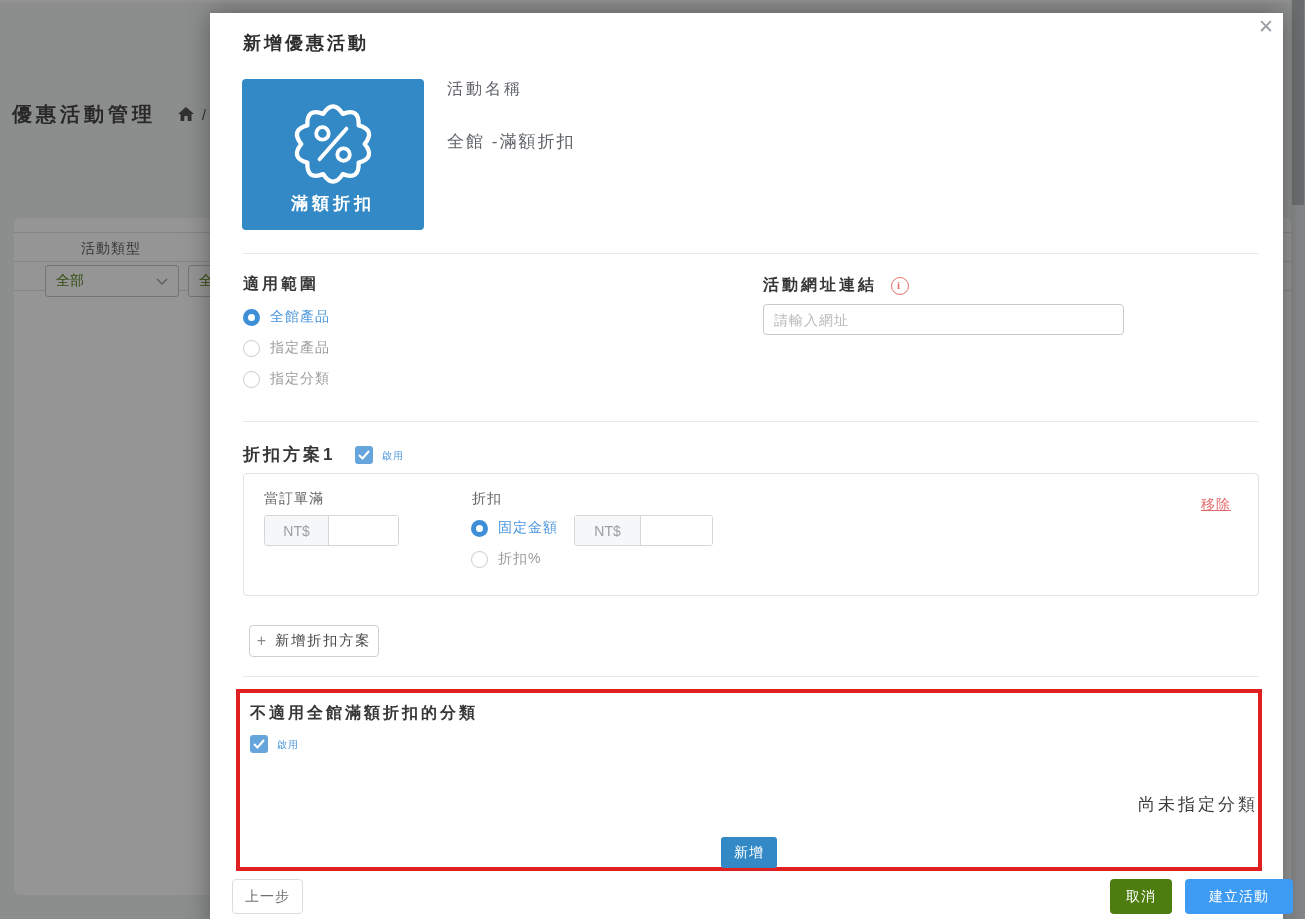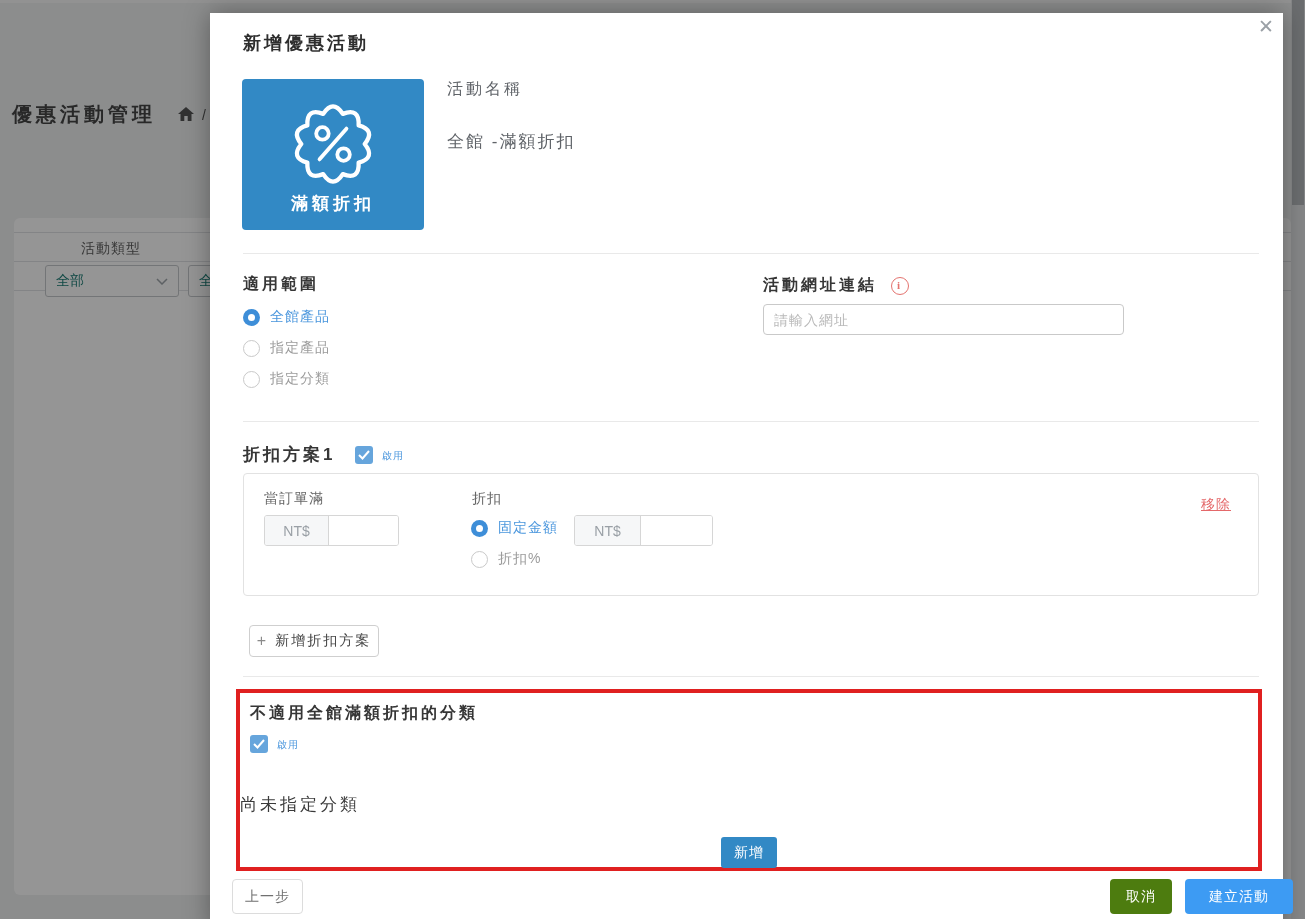--- a/index.html
+++ b/index.html
@@ -12,21 +12,21 @@
   .bg-title-row { position:absolute; left:12px; top:101px; display:flex; align-items:center;text-align:right; }
   .bg-title { font-size:20px; font-weight:bold; color:#3a3a3a; letter-spacing:4px; }
   .bg-home { margin-left:22px; display:flex; align-items:center; }
   .bg-slash { margin-left:8px; color:#4a4a4a; font-size:14px; }
   .bg-card { position:absolute; left:14px; top:218px; right:14px; bottom:24px; background:#ffffff; border-radius:6px; }
   .bg-card-line { position:absolute; left:0; right:0; height:1px; background:#dfe1e3; }
   .bg-accent-btn { position:absolute; top:172px; right:24px; width:240px; height:34px; background:#3289c5; border-radius:4px; }
   .bg-filter { position:absolute; top:22px; }
   .bg-filter-label { font-size:14px; color:#555; letter-spacing:1px;margin-left:36px; }
   .bg-select { margin-top:7px; width:134px; height:32px; border:1px solid #c2c5c8; border-radius:3px; background:#fff;
-               display:flex; align-items:center; justify-content:space-between; padding:0 10px; font-size:14px; color:#0f766e; }
+               display:flex; align-items:center; justify-content:space-between; padding:0 10px; font-size:14px; color:#4d7c0f; }
   .bg-scrollbar { position:absolute; top:0; right:0; width:14px; bottom:0; background:#e3e5e7; }
   .bg-scroll-thumb { position:absolute; top:0; left:1px; right:1px; height:205px; background:#b2b6ba; }
 
   .overlay { position:absolute; inset:0; background:rgba(20,20,20,0.45); z-index:5; }
 
   
   .modal { position:absolute; left:210px; top:13px; width:1073px; height:919px; background:#ffffff; z-index:10;
            box-shadow:0 0 24px rgba(0,0,0,0.35); }
   .modal * { position:absolute; }
   .modal-title { left:33px; top:18px; font-size:18px; font-weight:bold; color:#2e2e2e; letter-spacing:3px; }
@@ -85,21 +85,21 @@
 
   .add-plan-btn { left:39px; top:612px; width:130px; height:32px; border:1px solid #cfcfcf; border-radius:4px; background:#fff;
                   display:flex; align-items:center; justify-content:center; font-size:14px; color:#454545; letter-spacing:2px; cursor:pointer; }
   .add-plan-btn .plus { position:static; color:#8a8a8a; margin-right:7px; font-size:16px; }
   .add-plan-btn .lbl { position:static; }
 
   .red-box { left:26px; top:676px; width:1026px; height:182px; border:4px solid #e02020; }
   .ex-heading { left:10px; top:10px; font-size:16px; }
   .ex-cb { left:10px; top:42px; }
   .ex-lbl { left:37px; top:45px; }
-  .empty-text { left:0; right:0; top:100px; text-align:left; font-size:17px; color:#3a3a3a; letter-spacing:3px; }
+  .empty-text { left:0; right:0; top:100px; text-align:right; font-size:17px; color:#3a3a3a; letter-spacing:3px; }
   .ex-add-btn { left:50%; transform:translateX(-50%); top:144px; width:56px; height:31px; background:#3289c5; border:none;
                 border-radius:3px; color:#fff; font-size:14px; letter-spacing:1px; cursor:pointer; font-family:inherit; }
 
   .back-btn { left:22px; top:866px; width:71px; height:35px; background:#fff; border:1px solid #dcdcdc; border-radius:4px;
               color:#707070; font-size:14px; letter-spacing:1px; cursor:pointer; font-family:inherit; }
   .cancel-btn { left:900px; top:866px; width:62px; height:35px; background:#4d7c0f; border:none; border-radius:4px;
                 color:#fff; font-size:14px; letter-spacing:1px; cursor:pointer; font-family:inherit; }
   .submit-btn { left:975px; top:866px; width:108px; height:35px; background:#3d9bf3; border:none; border-radius:4px;
                 color:#fff; font-size:14px; letter-spacing:1px; cursor:pointer; font-family:inherit; }
 </style>

